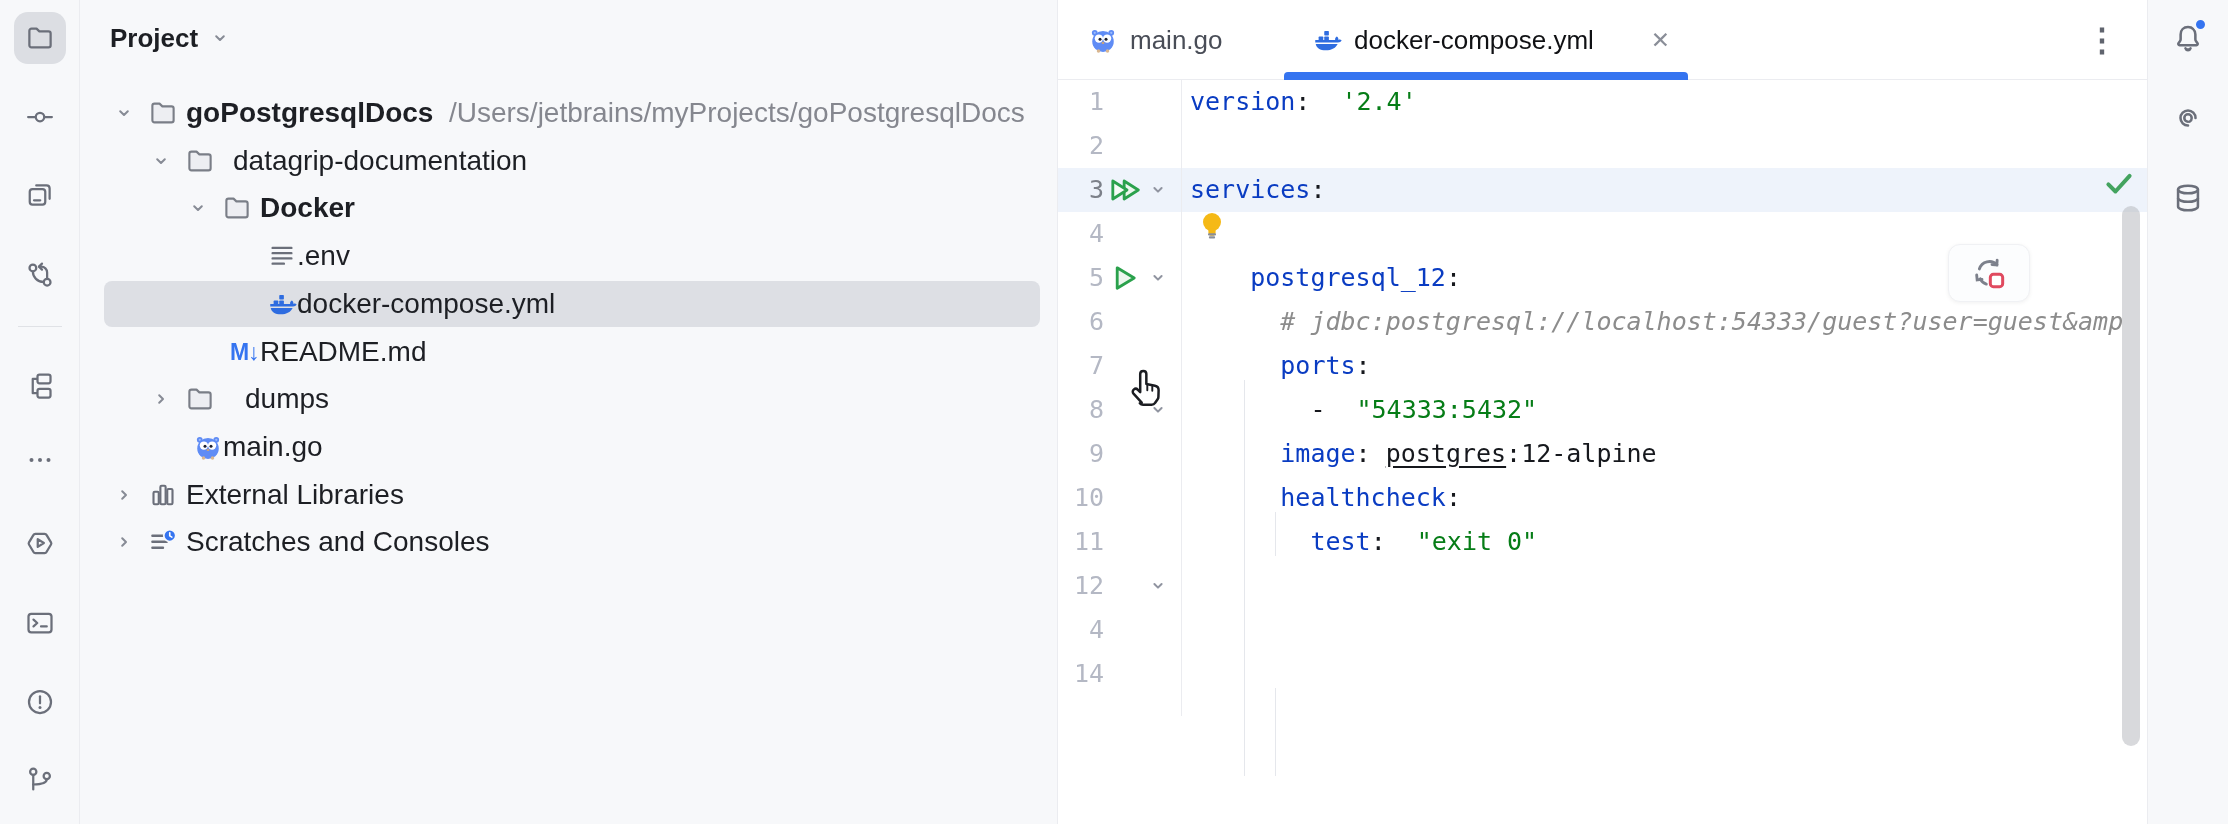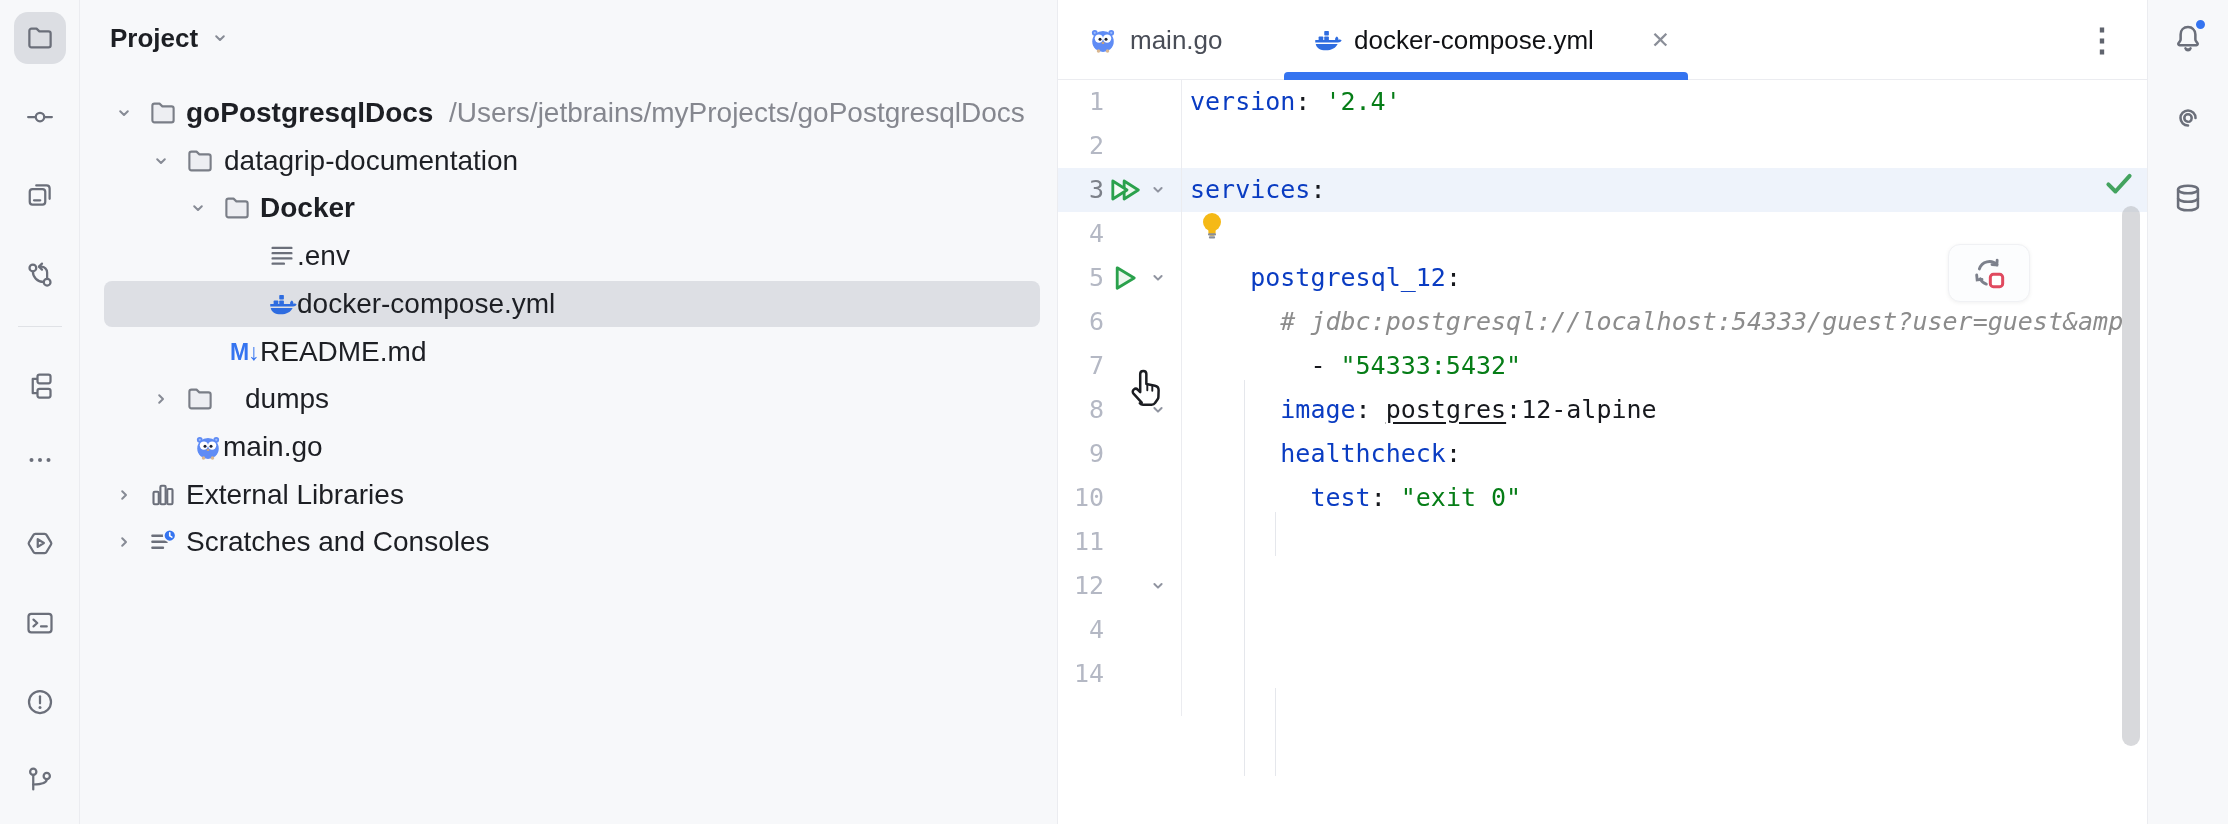--- a/index.html
+++ b/index.html
@@ -45,21 +45,21 @@
   #code-region{position:absolute;left:0;top:80px;width:1089px;height:744px;}
   #cur-line{position:absolute;left:0;top:88px;width:1089px;height:44px;background:var(--hl);}
   #gutter-sep{position:absolute;left:123px;top:0;width:1px;height:636px;background:var(--border);}
   #lnums{position:absolute;left:0;top:0;width:46px;}
   .lnum{height:44px;line-height:44px;text-align:right;font-family:"DejaVu Sans Mono","Liberation Mono",monospace;font-size:25px;color:var(--lnum);}
   .lnum.cur{color:#7c8089;}
   #glyphs{position:absolute;left:0;top:0;}
   .gic{position:absolute;cursor:pointer;}
   #codelines{position:absolute;left:132px;top:0;width:957px;overflow:hidden;height:636px;}
   .cline{height:44px;line-height:44px;white-space:pre;font-family:"DejaVu Sans Mono","Liberation Mono",monospace;font-size:25px;color:var(--plain);}
-  .tok-key{color:var(--key);} .tok-string{color:var(--str);}
+  .tok-key{color:var(--key);} .tok-string{color:var(--str);margin-left:16px;}
   .tok-comment{color:var(--cmt);font-style:italic;} .tok-link{text-decoration:underline;text-underline-offset:4px;}
   .guide{position:absolute;width:1px;background:#e5e7ec;}
   #bulb{position:absolute;left:136px;top:128px;cursor:pointer;}
   #hand-cursor{position:absolute;left:64px;top:282px;pointer-events:none;}
   #restart-widget{position:absolute;left:890px;top:164px;width:82px;height:58px;background:#fcfdfe;border:1px solid #f0f1f4;border-radius:12px;box-shadow:0 1px 4px rgba(0,0,0,.06);display:flex;align-items:center;justify-content:center;cursor:pointer;}
   #inspect-ok{position:absolute;left:1044px;top:86px;cursor:pointer;}
   #vscroll{position:absolute;left:1064px;top:126px;width:18px;height:540px;border-radius:9px;background:#b8bac0;opacity:.55;cursor:pointer;}
   
   #rstripe{position:absolute;right:0;top:0;width:81px;height:824px;background:var(--bg-panel);border-left:1px solid var(--border);}
   .rbtn{position:absolute;left:50%;transform:translateX(-50%);width:52px;height:52px;display:flex;align-items:center;justify-content:center;cursor:pointer;border-radius:12px;}
@@ -310,21 +310,21 @@
         </svg>
         <span class="tlabel" style="left: 106px;"><b>goPostgresqlDocs</b><span class="tpath">  /Users/jetbrains/myProjects/goPostgresqlDocs</span></span>
       </div>
       <div class="trow" style="top: 48px;">
         <svg width="24" height="24" class="ic chev" style="left: 69px;">
           <use href="#i-chevdown"></use>
         </svg>
         <svg width="30" height="30" class="ic ticon" style="left: 105px;">
           <use href="#i-folder-fill"></use>
         </svg>
-        <span class="tlabel" style="left: 144px;">datagrip-documentation</span>
+        <span class="tlabel" style="left: 153px;">datagrip-documentation</span>
       </div>
       <div class="trow" style="top: 95px; font-weight: bold;">
         <svg width="24" height="24" class="ic chev" style="left: 106px;">
           <use href="#i-chevdown"></use>
         </svg>
         <svg width="30" height="30" class="ic ticon" style="left: 142px;">
           <use href="#i-folder-fill"></use>
         </svg>
         <span class="tlabel" style="left: 180px;">Docker</span>
       </div>
@@ -454,20 +454,21 @@
         </div>
       </div>
     <div id="gutter-sep"></div>
     <div id="codelines">
         <div class="cline"><span class="tok-key">version</span><span class="tok-plain">: </span><span class="tok-string">'2.4'</span></div>
         <div class="cline"></div>
         <div class="cline"><span class="tok-key">services</span><span class="tok-plain">:</span></div>
         <div class="cline"></div>
         <div class="cline"><span class="tok-plain">    </span><span class="tok-key">postgresql_12</span><span class="tok-plain">:</span></div>
         <div class="cline"><span class="tok-comment">      # jdbc:postgresql://localhost:54333/guest?user=guest&amp;amp</span></div>
+        <div class="cline"><span class="tok-plain">      </span><span class="tok-key">ports</span><span class="tok-plain">:</span></div>
         <div class="cline"><span class="tok-plain">        - </span><span class="tok-string">"54333:5432"</span></div>
         <div class="cline"><span class="tok-plain">      </span><span class="tok-key">image</span><span class="tok-plain">: </span><span class="tok-link">postgres</span><span class="tok-plain">:12-alpine</span></div>
         <div class="cline"><span class="tok-plain">      </span><span class="tok-key">healthcheck</span><span class="tok-plain">:</span></div>
         <div class="cline"><span class="tok-plain">        </span><span class="tok-key">test</span><span class="tok-plain">: </span><span class="tok-string">"exit 0"</span></div>
         <div class="cline"></div>
       </div>
     <div id="bulb">
         <svg class="ic" width="36" height="36">
           <use href="#i-bulb"></use>
         </svg>

